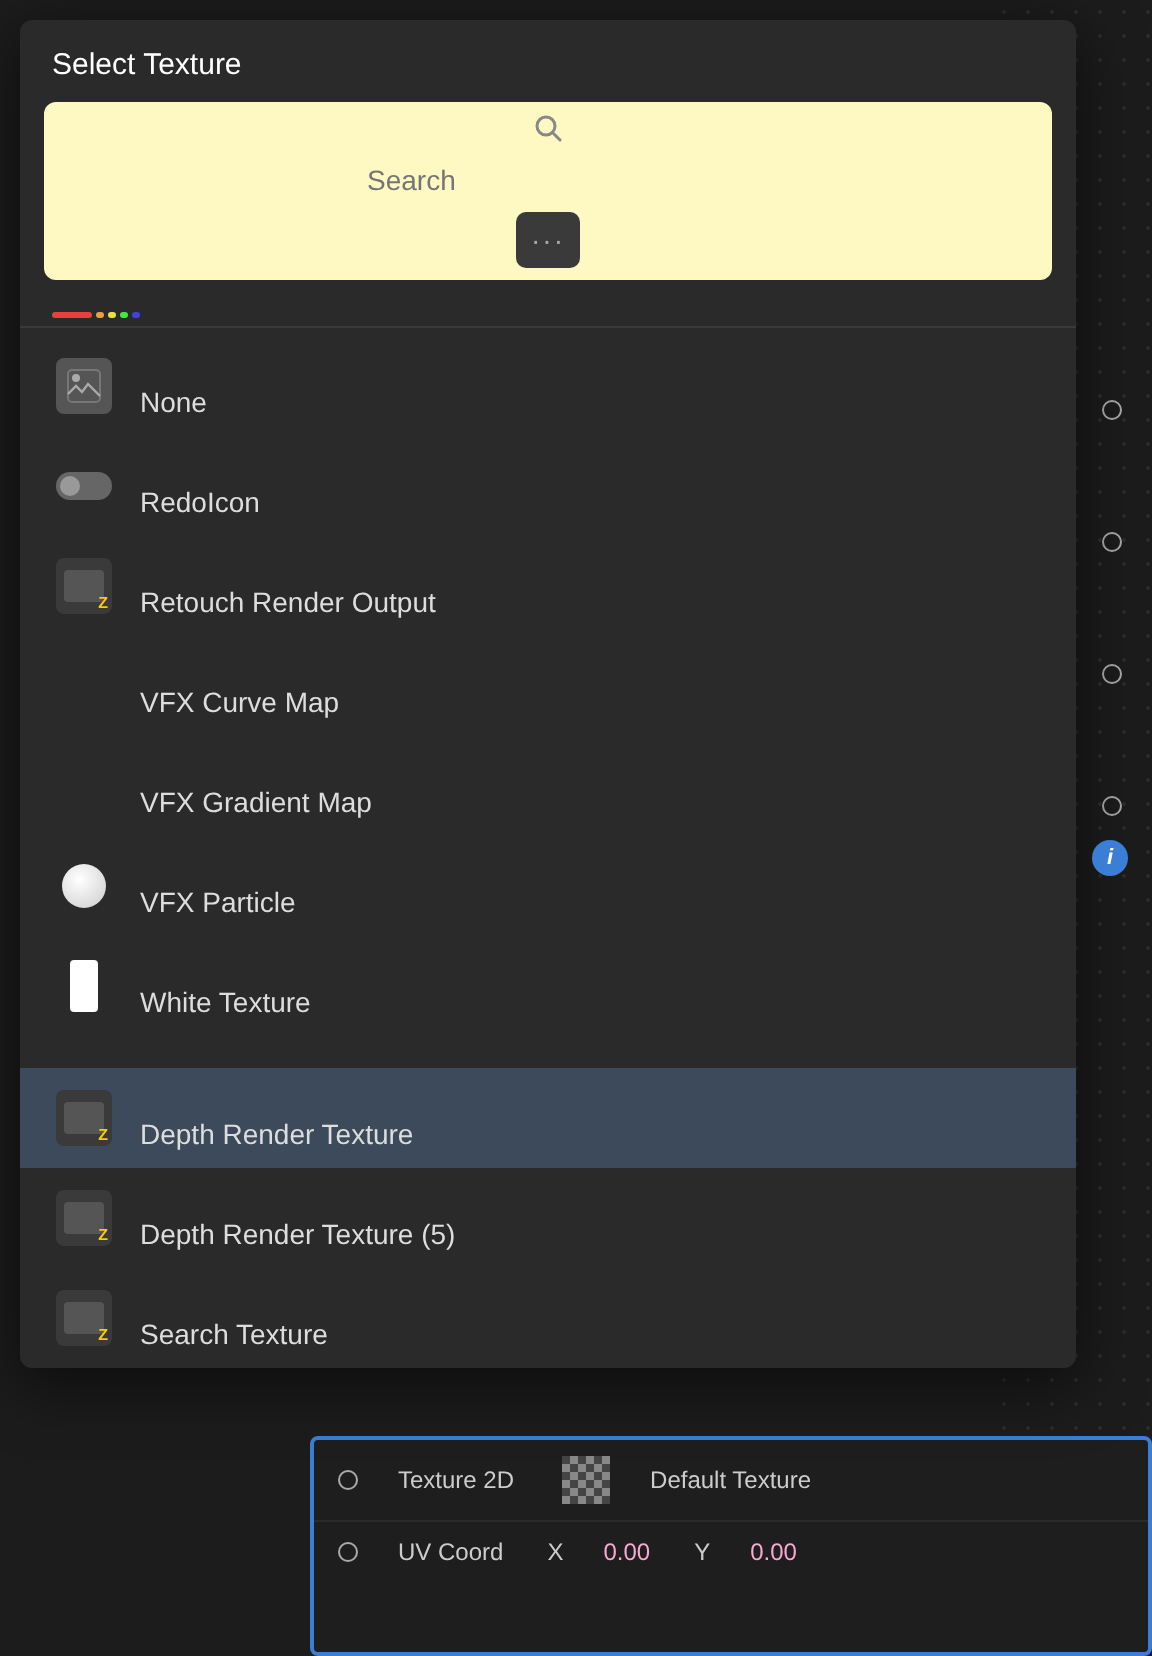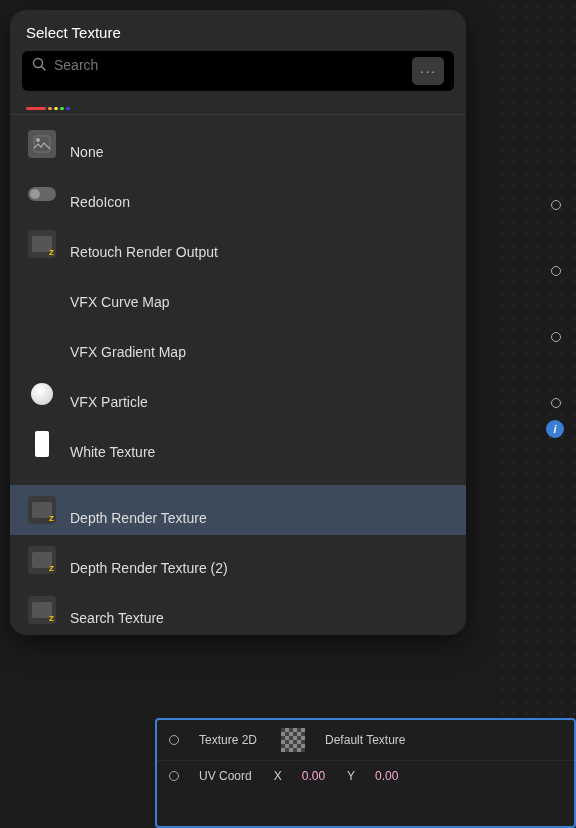--- a/index.html
+++ b/index.html
@@ -100,44 +100,45 @@
     .coord-value {
       color: #f9a8d4;
       font-size: 12px;
     }
 
     
     .dropdown-panel {
       position: absolute;
       top: 10px;
       left: 10px;
-      width: 456px;
+      width: 528px;
       background-color: #2a2a2a;
-      border-radius: 16px;
+      border-radius: 6px;
       overflow: hidden;
       z-index: 10;
       box-shadow: 0 8px 32px rgba(0,0,0,0.6);
     }
 
     .panel-title {
       color: #ffffff;
       font-size: 15px;
       font-weight: 500;
       padding: 14px 16px 10px 16px;
     }
 
     
     .search-bar {
       display: flex;
-      align-items: flex-start;
+      align-items: center;
       margin: 0 12px 10px 12px;
-      background-color: #000000;
+      background-color: #fef9c3;
       border-radius: 6px;
       padding: 6px 10px;
       gap: 8px;
+      flex-direction: column;
     }
 
     .search-icon-wrap {
       color: #888;
       font-size: 14px;
       flex-shrink: 0;
     }
 
     .search-input {
       flex: 1;
@@ -463,21 +464,21 @@
       </div>
       <span class="item-label">Depth Render Texture</span>
     </div>
 
     <div class="list-item">
       <div class="item-icon">
         <div class="icon-render">
           <div class="render-inner"></div>
         </div>
       </div>
-      <span class="item-label">Depth Render Texture (2)</span>
+      <span class="item-label">Depth Render Texture (5)</span>
     </div>
 
     <div class="list-item">
       <div class="item-icon">
         <div class="icon-render">
           <div class="render-inner"></div>
         </div>
       </div>
       <span class="item-label">Search Texture</span>
     </div>

